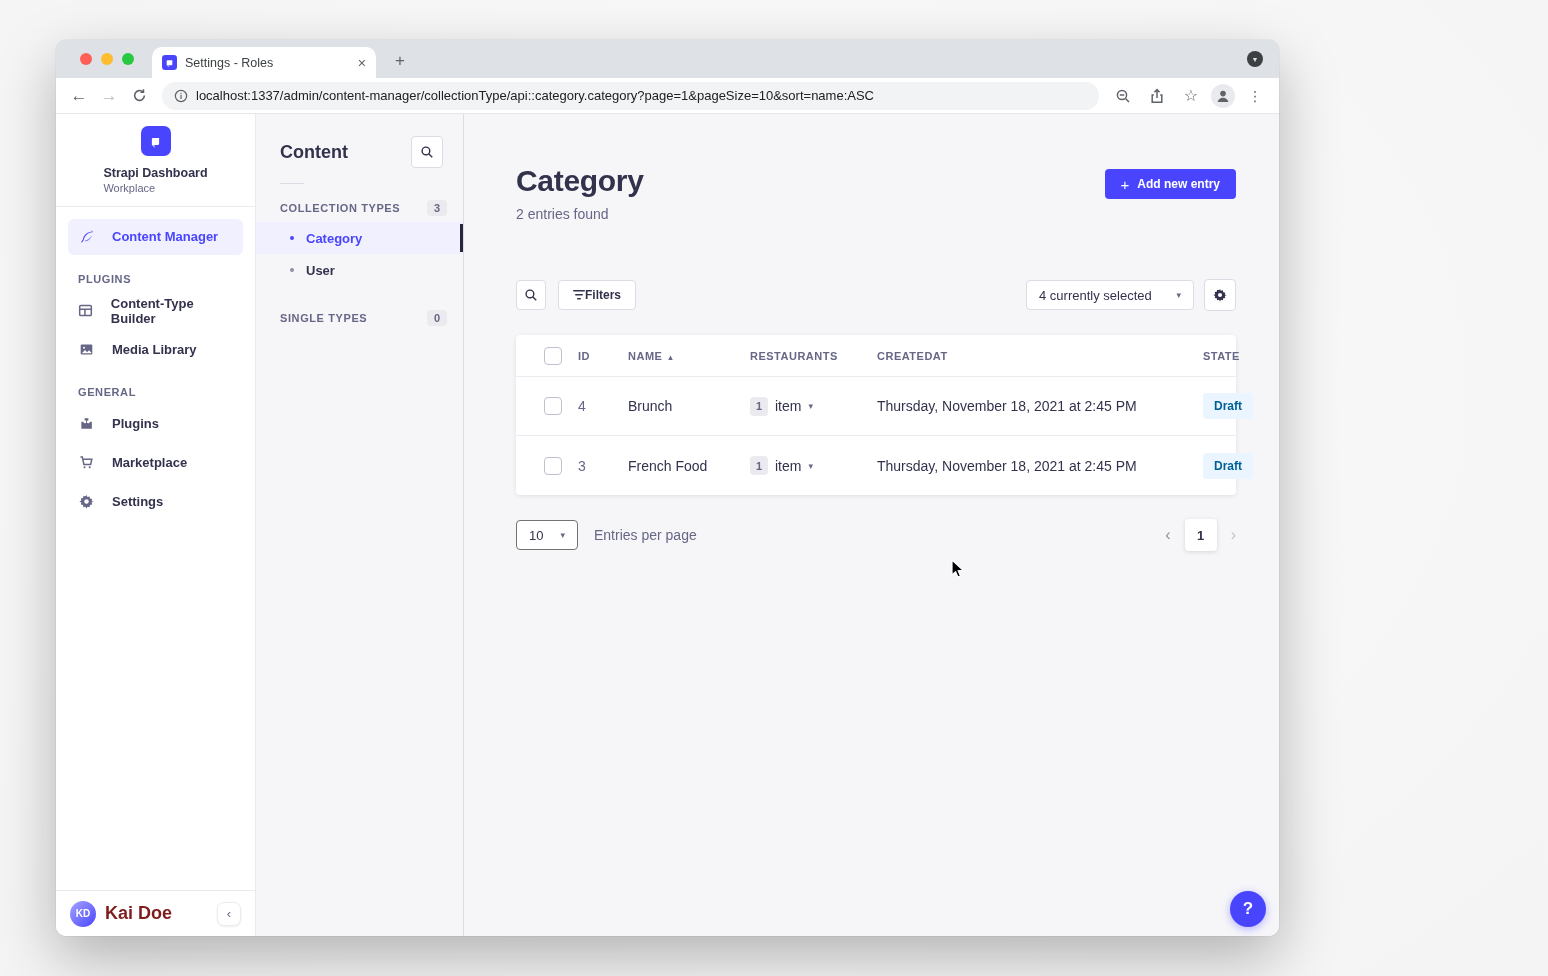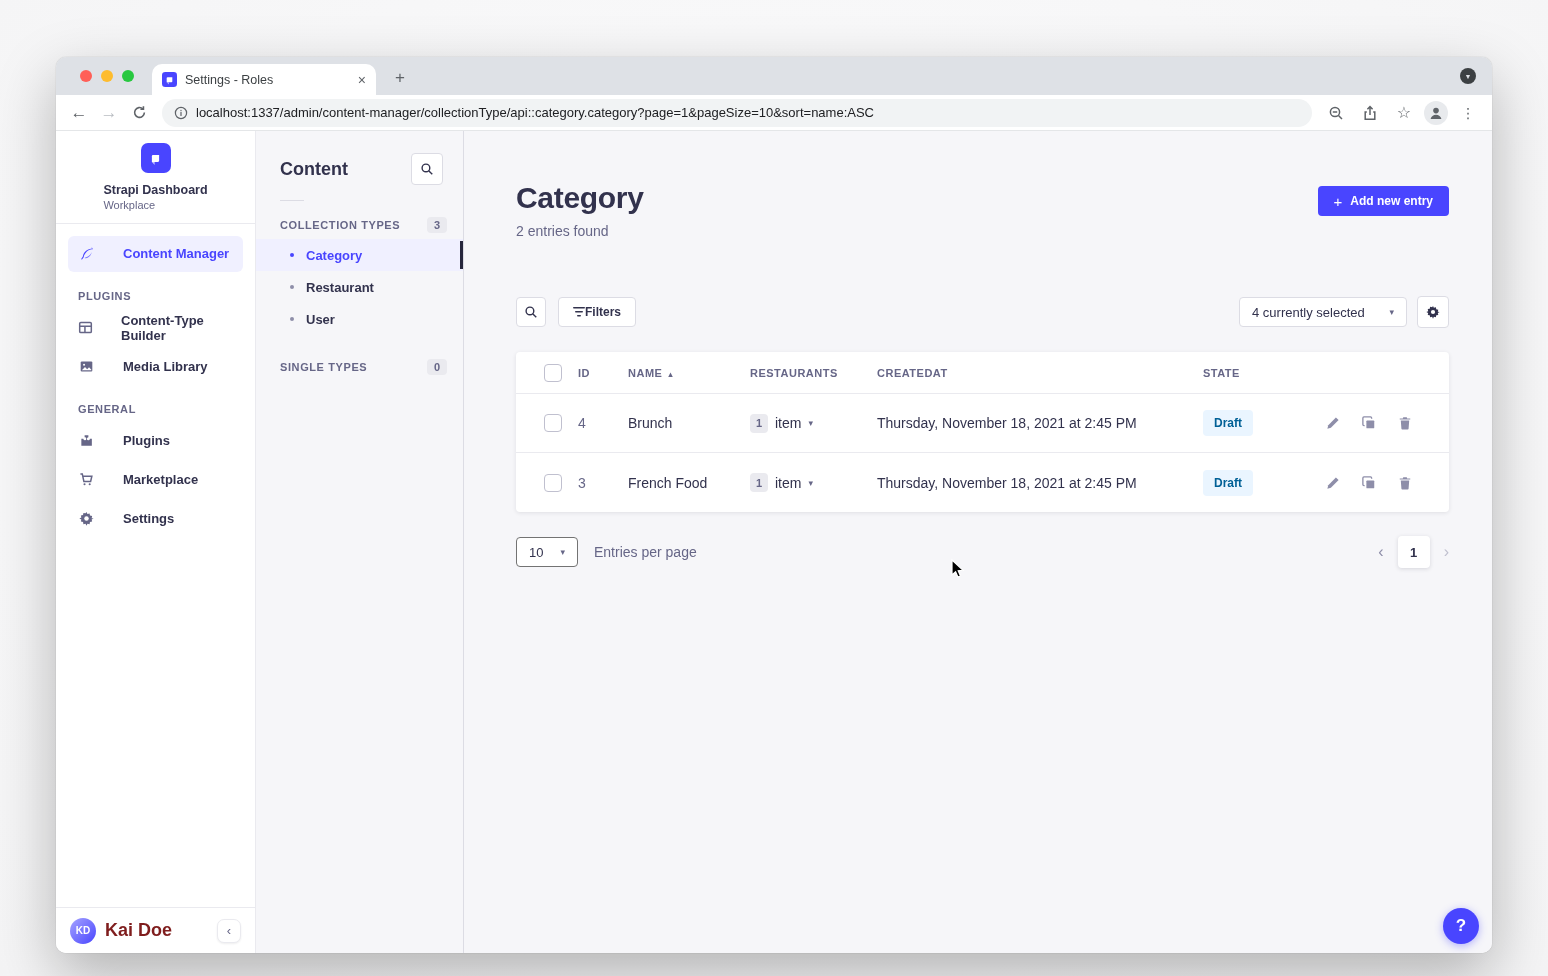--- a/index.html
+++ b/index.html
@@ -3,21 +3,21 @@
 <meta charset="utf-8">
 <style>
   * { margin:0; padding:0; box-sizing:border-box; }
   html,body { width:1548px; height:976px; overflow:hidden; }
   body {
     font-family:"Liberation Sans", sans-serif;
     background:radial-gradient(ellipse at 50% 40%, #fbfbfc 0%, #f4f4f5 100%);
     position:relative;
   }
   .window {
-    position:absolute; left:56px; top:57px; width:1436px; height:896px;
+    position:absolute; left:56px; top:40px; width:1223px; height:896px;
     border-radius:10px; overflow:hidden; background:#fff;
     box-shadow:0 22px 60px rgba(0,0,0,.28), 0 0 1px rgba(0,0,0,.35);
     display:flex; flex-direction:column;
   }
   
   .tabstrip { height:38px; background:#dee1e6; display:flex; align-items:flex-end; position:relative; flex-shrink:0; }
   .traffic { position:absolute; left:24px; top:13px; display:flex; gap:9px; }
   .traffic span { width:12px; height:12px; border-radius:50%; }
   .light-red{background:#ff5f57;} .light-yellow{background:#febc2e;} .light-green{background:#28c840;}
   .tab { margin-left:96px; width:224px; height:31px; background:#fff; border-radius:10px 10px 0 0;
@@ -39,21 +39,21 @@
   .dots-glyph { font-size:14px; letter-spacing:0; }
   
   .app { flex:1; display:flex; background:#f6f6f9; min-height:0; }
   
   .sidebar { width:200px; background:#fff; border-right:1px solid #eaeaef; display:flex; flex-direction:column; flex-shrink:0; }
   .brand { display:flex; align-items:center; gap:10px; padding:12px 15px; border-bottom:1px solid #eaeaef;flex-direction:column; }
   .logo { width:30px; height:30px; border-radius:7px; background:#4945ff; display:flex; align-items:center; justify-content:center; flex-shrink:0; }
   .brand-name { font-size:12.5px; font-weight:bold; color:#32324d; line-height:1.25; }
   .brand-sub { font-size:11px; color:#666687; }
   .sidenav { padding:12px 12px 0; }
-  .side-item { display:flex; align-items:center; gap:28px; height:36px; padding:10px 10px; border-radius:6px;
+  .side-item { display:flex; align-items:center; gap:17px; height:36px; padding:10px 10px; border-radius:6px;
                font-size:13px; font-weight:bold; color:#32324d; margin-bottom:3px; }
   .side-item .glyph { width:17px; display:flex; justify-content:center; color:#666687; }
   .side-item.active { background:#f0f0ff; color:#4945ff; }
   .side-item.active .glyph { color:#4945ff; }
   .side-label { font-size:11px; font-weight:bold; color:#666687; letter-spacing:.6px; margin:18px 10px 8px; }
   .side-spacer { flex:1; }
   .side-user { border-top:1px solid #eaeaef; height:46px; display:flex; align-items:center; gap:9px; padding:0 14px; }
   .kd-avatar { width:26px; height:26px; border-radius:50%; background:linear-gradient(135deg,#a5a3ff 0%,#4945ff 100%);
                color:#fff; font-size:10px; font-weight:bold; display:flex; align-items:center; justify-content:center; }
   .user-name { font-size:18px; font-weight:bold; color:#7f1d1d; flex:1; }
@@ -299,24 +299,20 @@
         <span class="subnav-section-label">COLLECTION TYPES</span>
         <span class="count-badge">3</span>
       </div>
       <div class="subnav-items">
         <div class="subnav-item active">
           <span class="bullet"></span>
           <span>Category</span>
         </div>
         <div class="subnav-item">
           <span class="bullet"></span>
-          <span>Restaurant</span>
-        </div>
-        <div class="subnav-item">
-          <span class="bullet"></span>
           <span>User</span>
         </div>
       </div>
       <div class="subnav-section" style="margin-top:22px;">
         <span class="subnav-section-label">SINGLE TYPES</span>
         <span class="count-badge">0</span>
       </div>
     </div>
 
     <div class="main">

